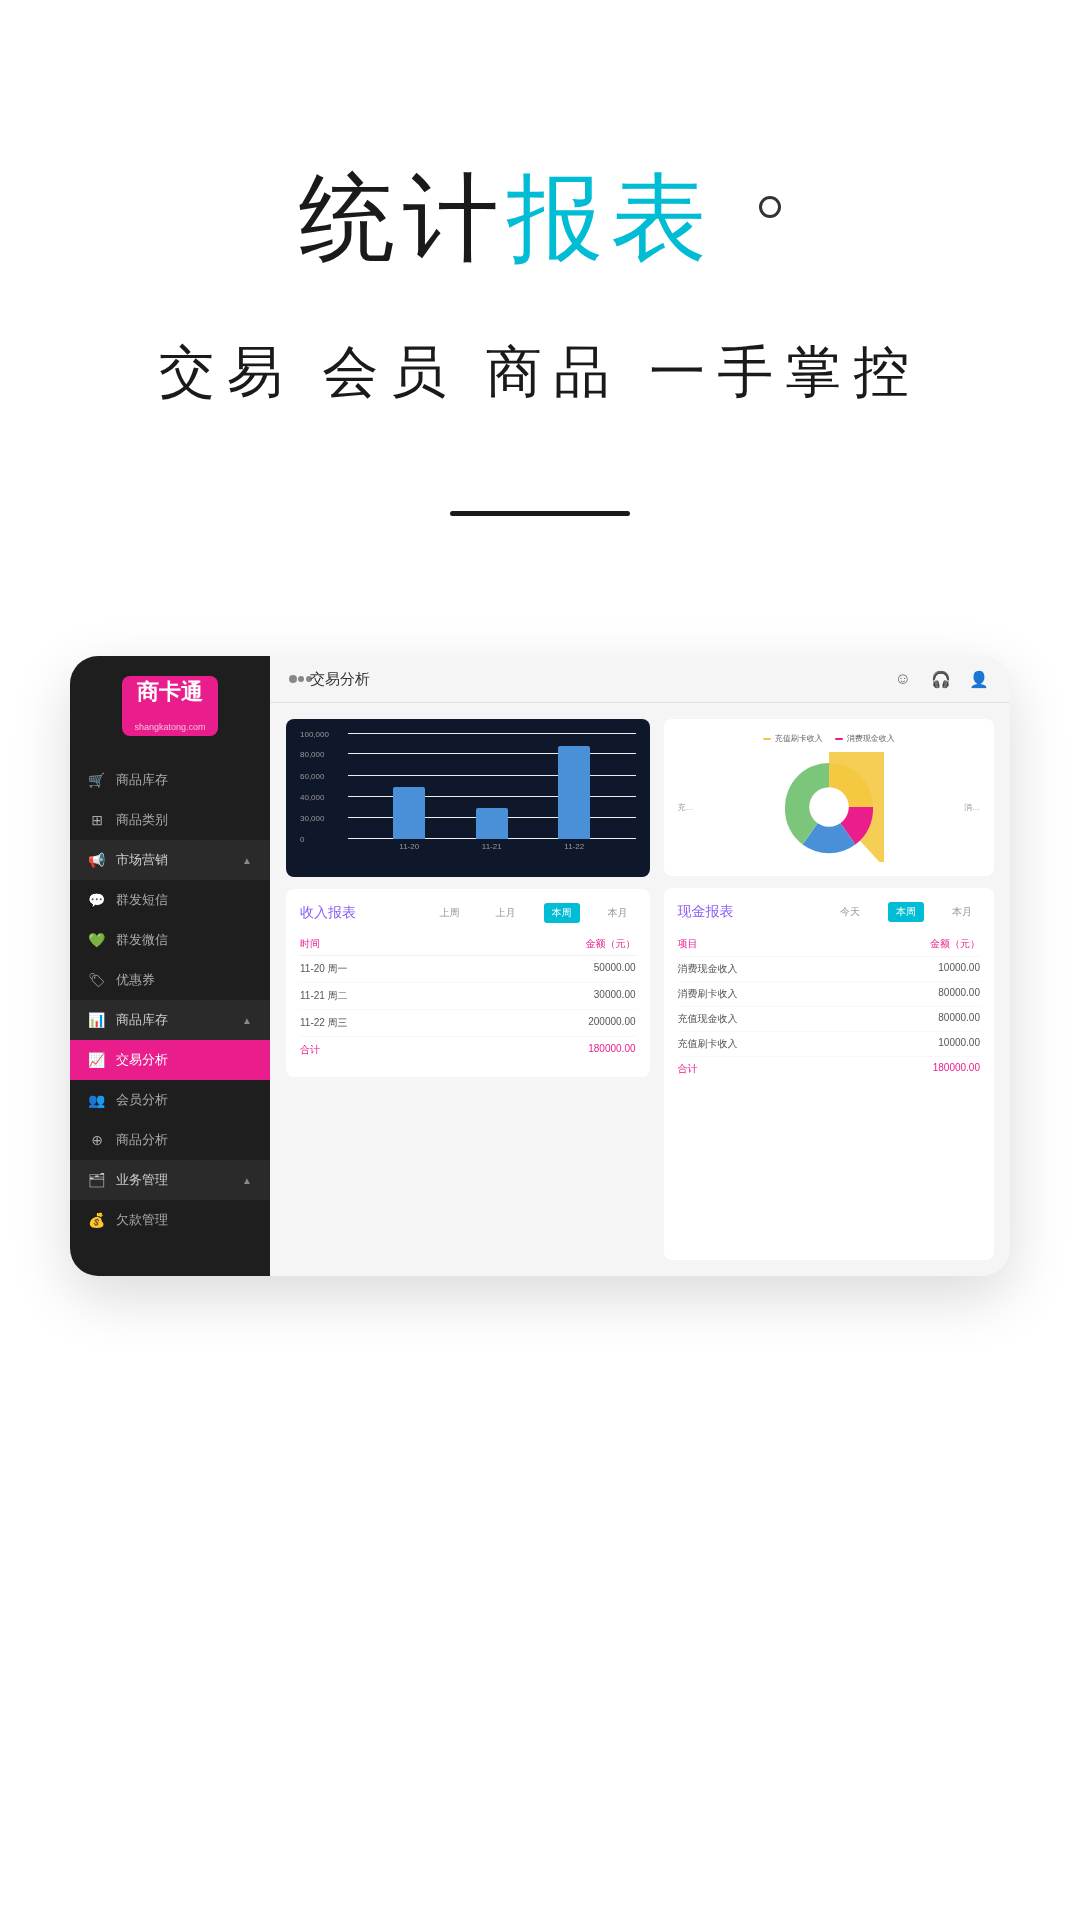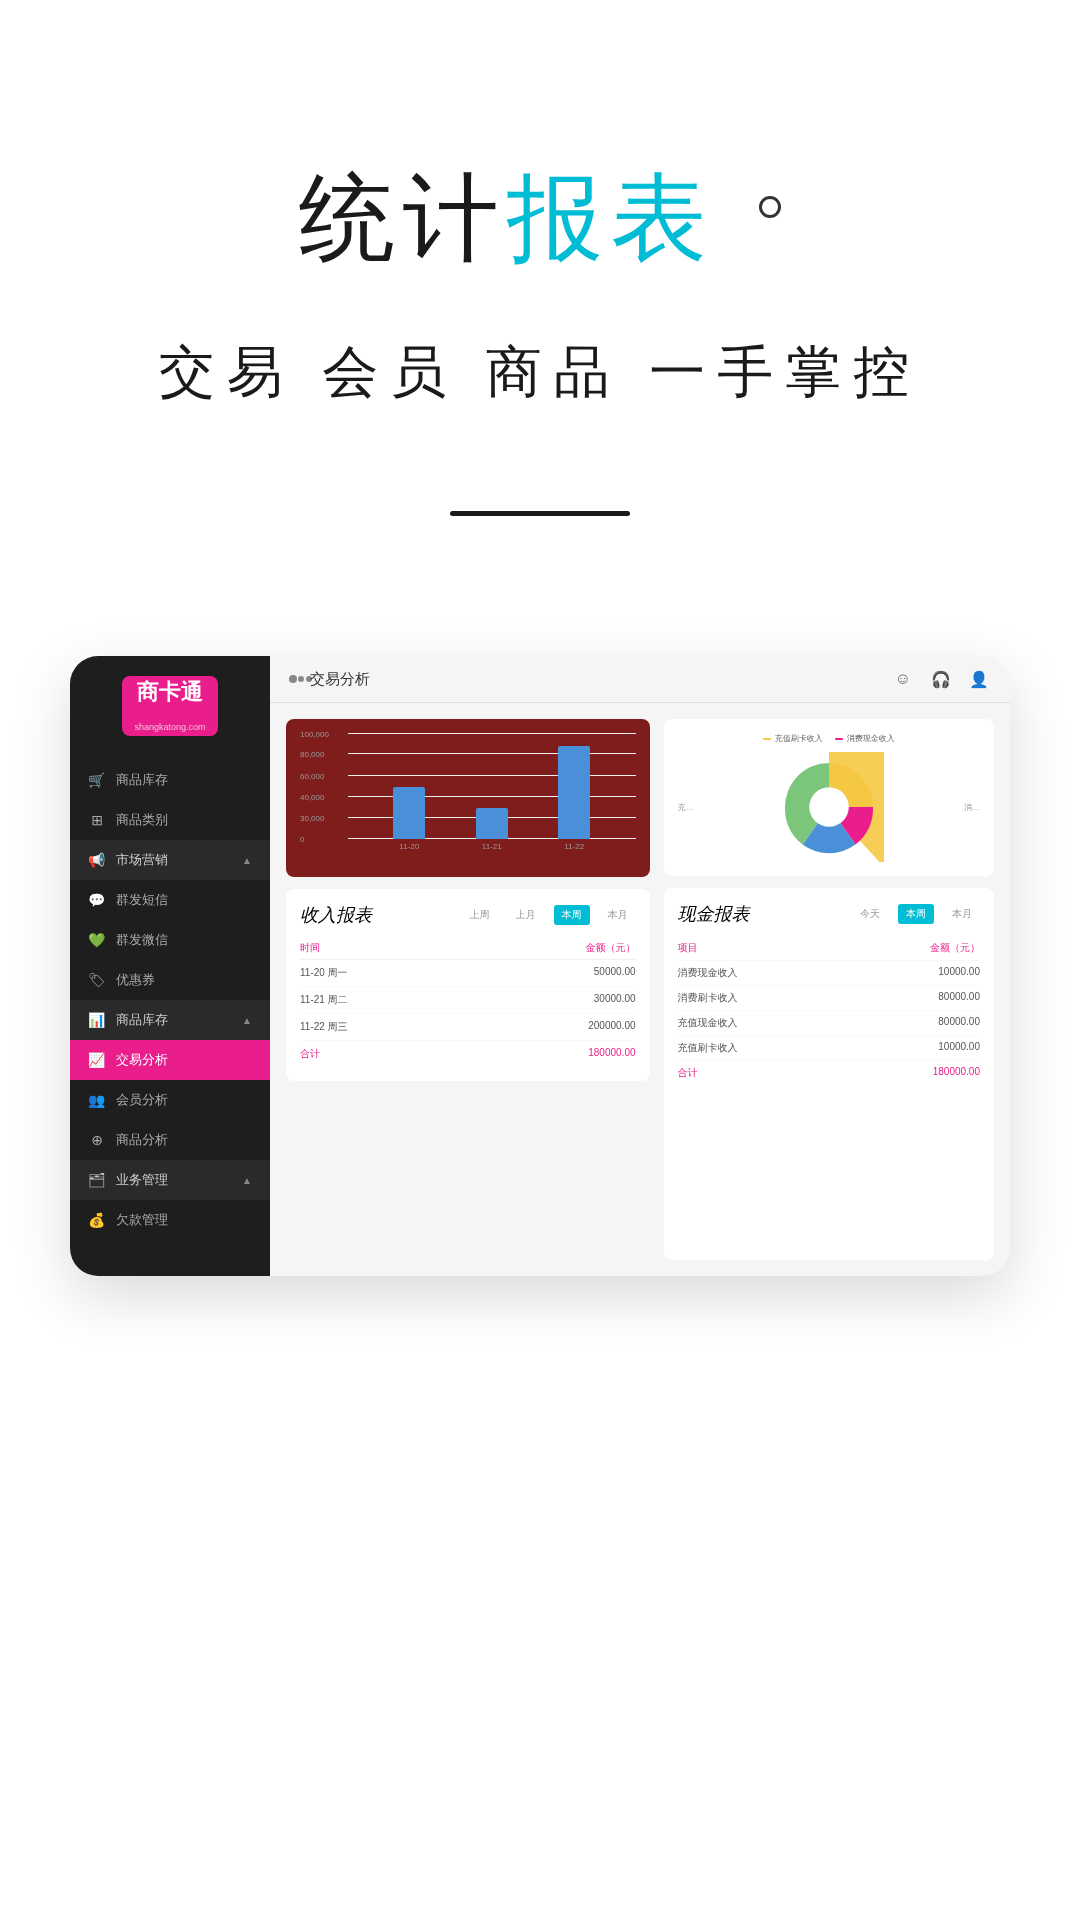--- a/index.html
+++ b/index.html
@@ -196,21 +196,21 @@
     
     .left-panel {
       flex: 1.1;
       display: flex;
       flex-direction: column;
       gap: 12px;
     }
 
     
     .chart-card {
-      background: #7f1d1d;
+      background: #0f172a;
       border-radius: 8px;
       padding: 14px;
     }
 
     
     .bar-chart {
       height: 130px;
       position: relative;
       padding-left: 48px;
       padding-bottom: 24px;
@@ -278,29 +278,28 @@
       background: white;
       border-radius: 8px;
       padding: 14px;
     }
     .section-header-row {
       display: flex;
       align-items: center;
       margin-bottom: 10px;
     }
     .section-title {
-      font-size: 18px;
-      color: #000000;
+      font-size: 14px;
+      color: #8b5cf6;
       font-weight: 500;
-      font-style: italic;
     }
     .tab-group {
       margin-left: auto;
       display: flex;
-      gap: 10px;
+      gap: 20px;
     }
     .tab-btn {
       padding: 3px 8px;
       border-radius: 3px;
       font-size: 10px;
       cursor: pointer;
       color: #999;
       background: transparent;
       border: none;
     }

